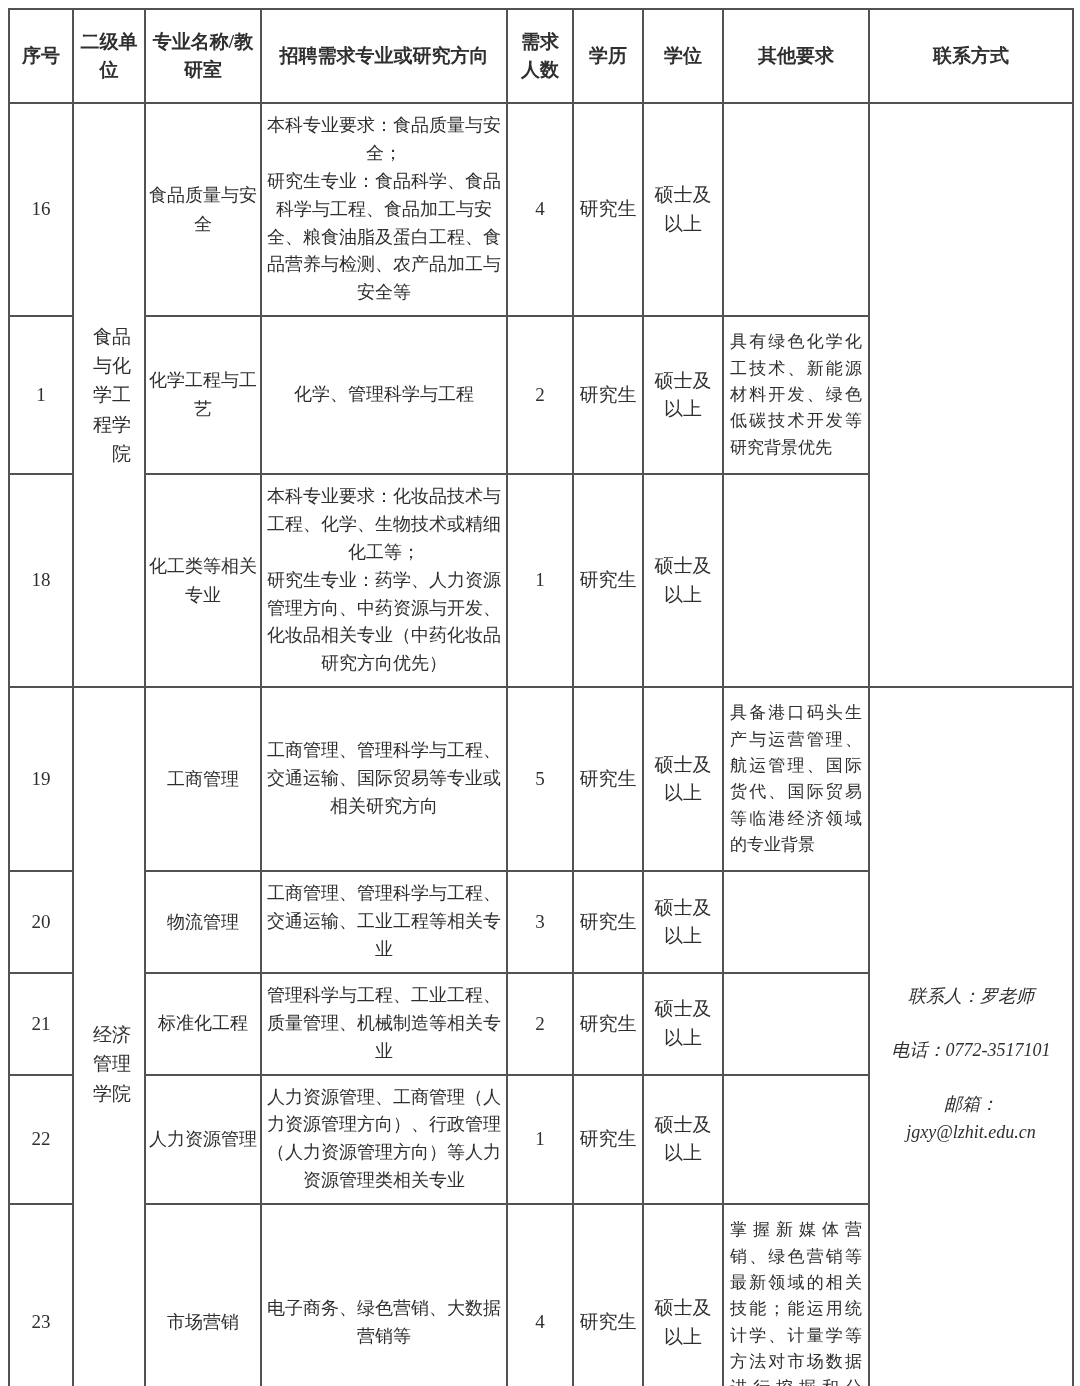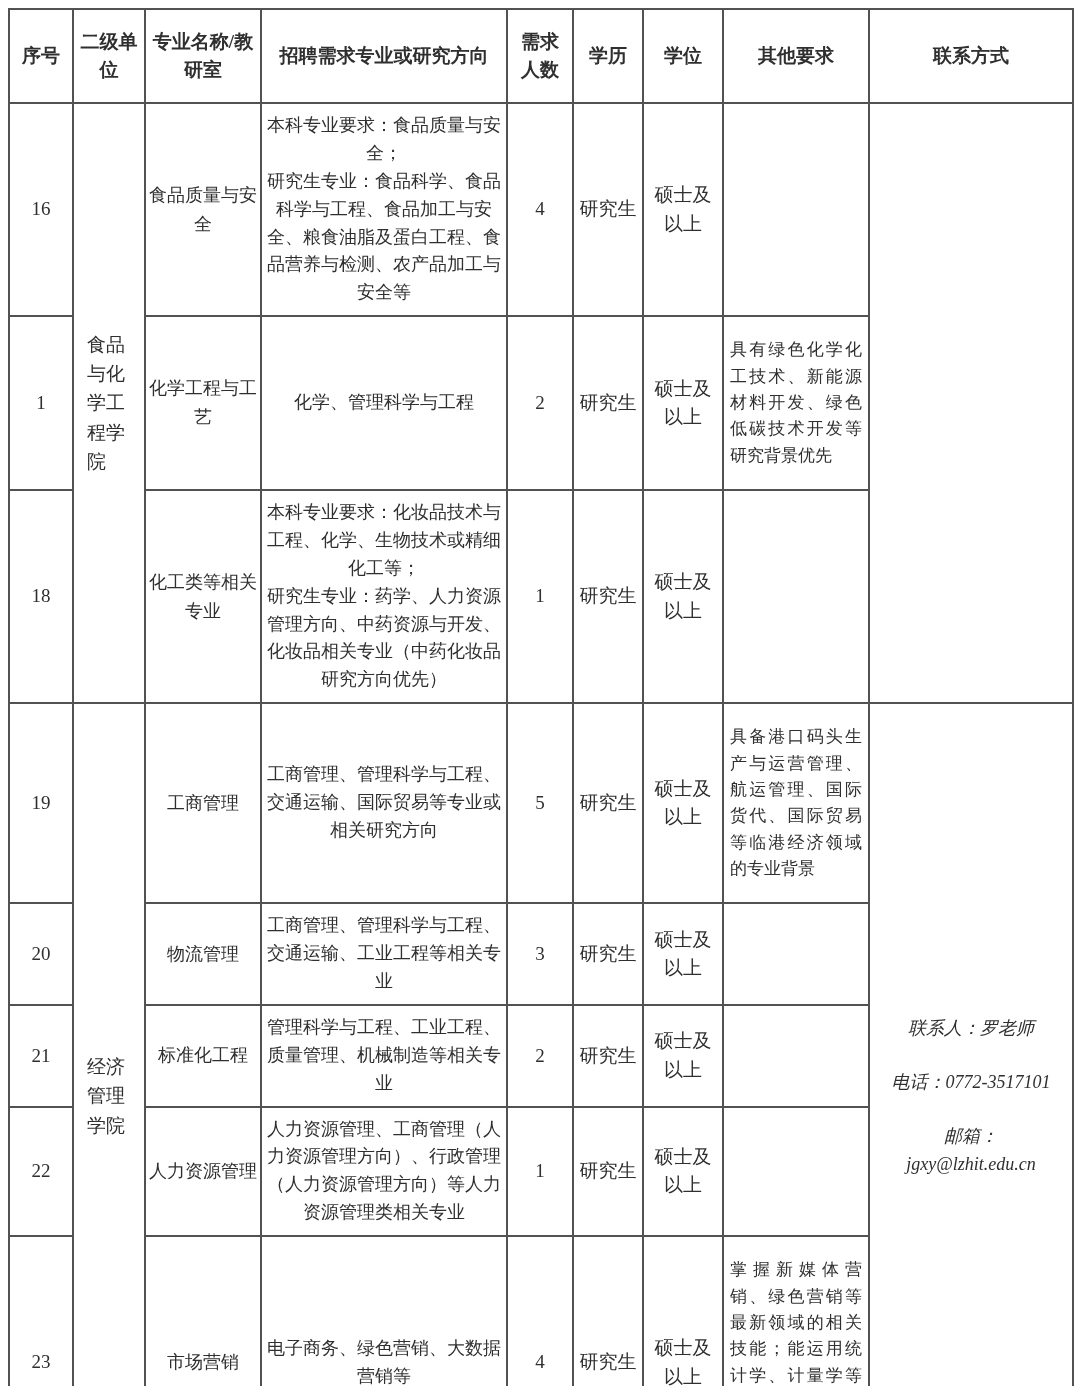--- a/index.html
+++ b/index.html
@@ -42,31 +42,31 @@
     font-size:18px;
     line-height:1.55;
     padding:8px 0;
   }
   td.cell-office{font-size:18px;padding:4px 2px;line-height:1.6;}
   td.cell-other{
     text-align:justify;
     text-justify:inter-character;
     font-size:17px;
     line-height:1.55;
-    padding:20px 6px;
+    padding:12px 6px;
     white-space:pre-line;
   }
   td.cell-count,td.cell-education,td.cell-degree{padding:4px 4px;}
   td.cell-unit{padding:0;}
   .unit-text{
     width:44px;
     margin:0 auto;
     line-height:1.55;
     word-break:break-all;
-    text-align:left;
+    text-align:right;
   }
   td.cell-contact{font-size:18px;padding:6px 4px;}
   .contact-line{min-height:28px;line-height:28px;font-style:italic;}
   .contact-line.spacer{min-height:26px;}
   
   tbody tr:nth-child(1){height:160px;}
   tbody tr:nth-child(2){height:100px;}
   tbody tr:nth-child(3){height:172px;}
   tbody tr:nth-child(4){height:126px;}
   tbody tr:nth-child(5){height:64px;}

